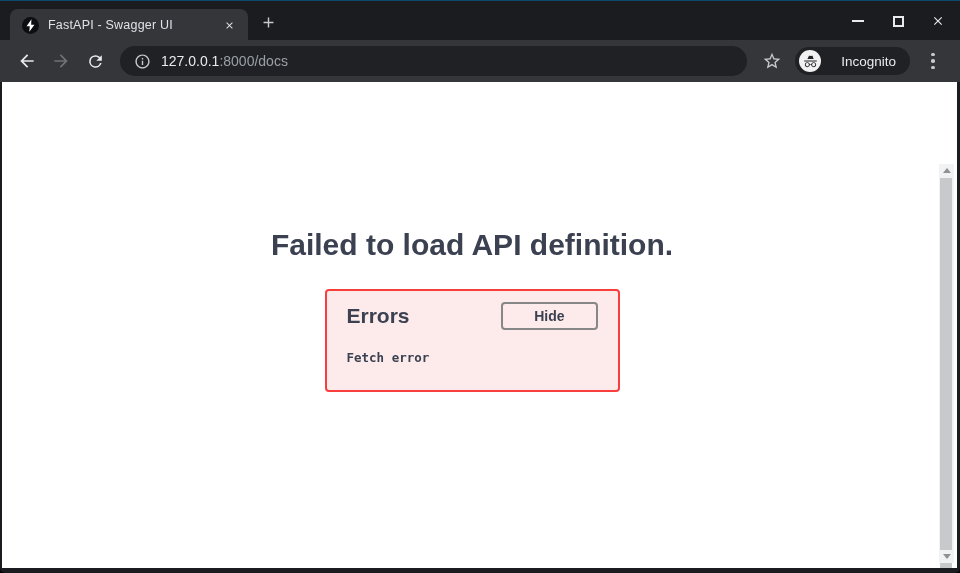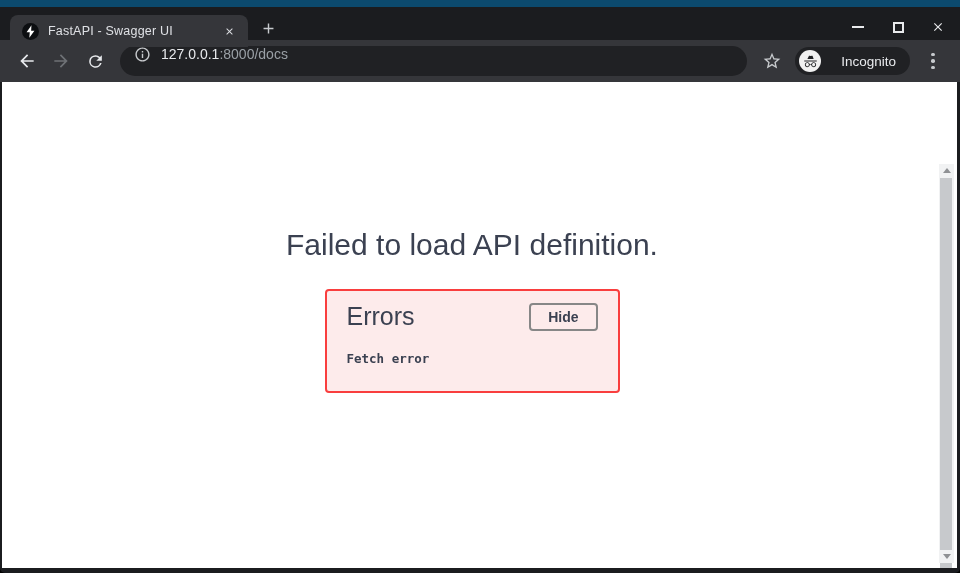--- a/index.html
+++ b/index.html
@@ -8,21 +8,21 @@
 
   .window {
     position:relative; width:960px; height:573px;
     background:#1b1c1f; overflow:hidden;
     border-radius:0 0 5px 5px;
   }
 
   
   .tabstrip {
     position:relative; height:40px; background:#1b1c1f;
-    border-top:7px solid #0c4a6e;
+    border-top:1px solid #0c4a6e;
   }
   .tab {
     position:absolute; left:10px; top:8px; width:238px; height:32px;
     background:#35363a; border-radius:8px 8px 0 0;
     display:flex; align-items:center; padding:0 6px 0 12px;
   }
   .favicon { width:17px; height:17px; margin-right:9px; flex:0 0 auto; display:flex; }
   .tab-title {
     flex:1; font-size:12.5px; color:#dfe1e5; letter-spacing:.2px;
     white-space:nowrap; overflow:hidden;
@@ -53,21 +53,21 @@
     height:42px; background:#35363a;
     display:flex; align-items:center; padding:0 10px;
   }
   .nav-btn {
     width:30px; height:30px; border:none; background:transparent; cursor:pointer;
     display:flex; align-items:center; justify-content:center; border-radius:50%;
     flex:0 0 auto; margin:0 2px;
   }
   .omnibox {
     flex:1; height:30px; background:#202124; border-radius:15px;
-    display:flex; align-items:flex-start; padding:0 14px; margin:0 8px 0 8px;
+    display:flex; align-items:center; padding:0 14px; margin:0 8px 0 8px;
     cursor:text;
   }
   .url-text { margin-left:10px; font-size:14px; color:#e8eaed; white-space:nowrap; }
   .url-host { color:#e8eaed; font-weight:500; }
   .url-rest { color:#9aa0a6; }
   .incog-badge {
     height:28px; background:#202124; border-radius:14px;
     display:flex; align-items:center; gap:20px; padding:0 14px 0 4px;
     margin:0 6px; flex:0 0 auto;
   }
@@ -80,33 +80,33 @@
   .kebab i { width:3.5px; height:3.5px; border-radius:50%; background:#c7cacd; display:block; }
 
   
   .content {
     position:absolute; top:82px; left:2px; right:3px; bottom:5px;
     background:#ffffff; overflow:hidden;
   }
   .page-inner { position:absolute; top:0; left:0; right:15px; bottom:0; }
   .page-title {
     margin-top:148px; text-align:center;
-    font-size:30px; font-weight:400; line-height:30px; color:#3b4151;
+    font-size:30px; font-weight:700; line-height:30px; color:#3b4151;
     font-family:"Liberation Sans", sans-serif;
   }
   .errors-panel {
     width:295px; margin:29px auto 0;
     background:#fdebeb; border:2px solid #f93e3e; border-radius:4px;
     padding:11px 20px 24px;
   }
   .errors-header { display:flex; align-items:center; justify-content:space-between; }
-  .errors-title { font-size:25px; font-weight:400; color:#3b4151; }
+  .errors-title { font-size:21px; font-weight:700; color:#3b4151; }
   .hide-btn {
     background:transparent; border:2px solid #878787; border-radius:4px;
-    padding:4px 17px; font-family:"Liberation Sans", sans-serif;
+    padding:4px 31px; font-family:"Liberation Sans", sans-serif;
     font-size:14px; font-weight:700; color:#3b4151; cursor:pointer;
   }
   .error-item { margin-top:20px; font-family:"DejaVu Sans Mono","Liberation Mono",monospace;
     font-size:12.5px; line-height:16px; color:#3b4151; white-space:nowrap; }
   .error-item-title { font-weight:700; }
 
   
   .scrollbar {
     position:absolute; top:82px; right:3px; width:15px; bottom:5px;
     background:#f1f2f3;

